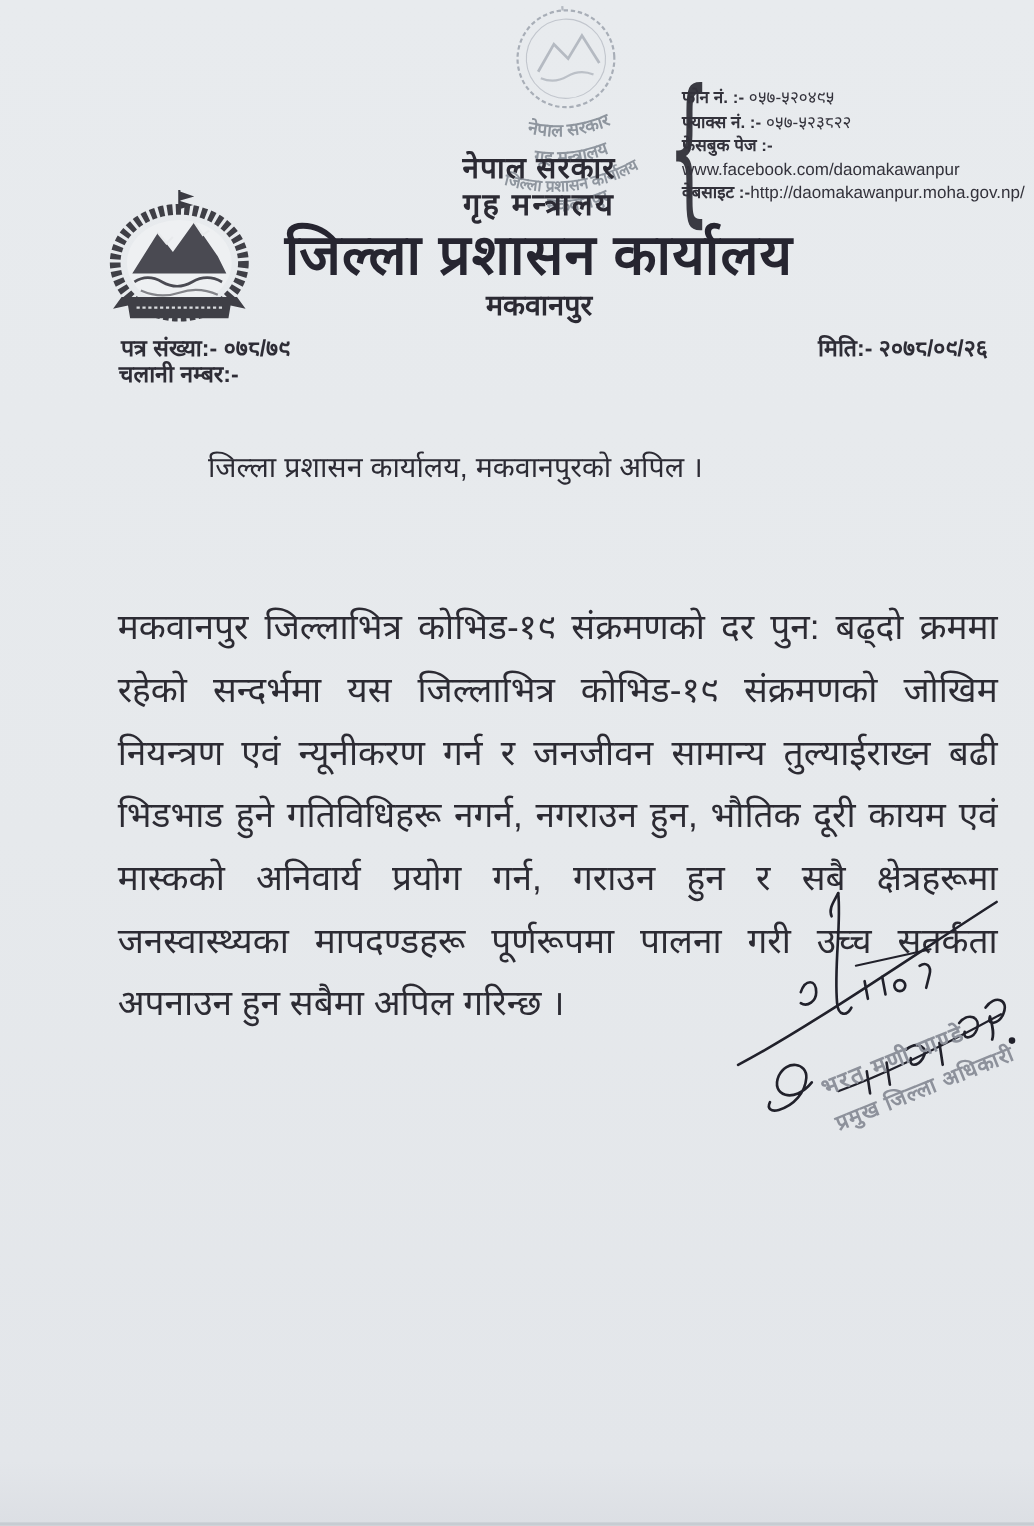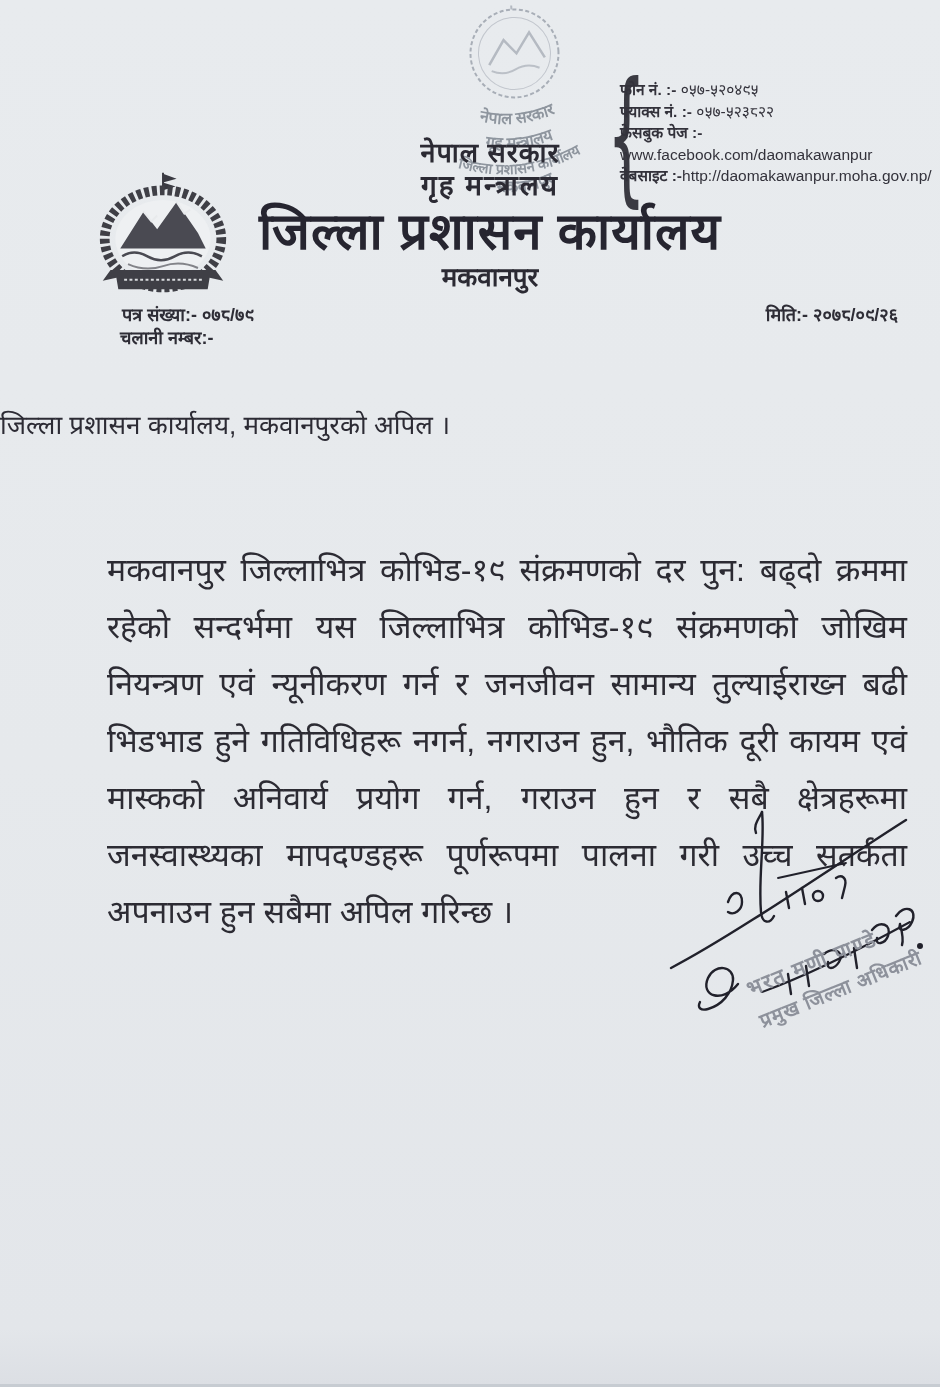--- a/index.html
+++ b/index.html
@@ -20,26 +20,26 @@
   .contact .val.dev{font-weight:normal;}
   
   .center-line{position:absolute;left:20px;width:940px;text-align:center;}
   .gov-line{top:133px;font-size:27px;font-weight:bold;letter-spacing:1px;}
   .ministry-line{top:165px;font-size:28px;font-weight:bold;letter-spacing:2px;}
   .office-title{top:194px;font-size:51px;font-weight:bold;letter-spacing:1px;color:#262530;}
   .district-line{top:258px;font-size:26px;font-weight:bold;}
   
   .emblem{position:absolute;left:95px;top:170px;width:136px;height:128px;}
   
-  .meta{font-size:18px;font-weight:bold;color:#2e2d36;margin-left:12px;}
+  .meta{font-size:21px;font-weight:bold;color:#2e2d36;}
   .meta-letter{position:absolute;left:110px;top:302px;}
   .meta-chalani{position:absolute;left:108px;top:325px;}
   .meta-date{position:absolute;right:42px;top:302px;}
   
-  .subject{position:absolute;left:0;top:406px;width:828px;text-align:left;font-size:26px;color:#2c2b34;}
+  .subject{position:absolute;left:0;top:406px;width:828px;text-align:center;font-size:26px;color:#2c2b34;}
   
   .body-text{position:absolute;left:107px;top:510px;width:800px;font-size:32px;line-height:57px;
              text-align:justify;color:#2c2b33;}
   
   .sig-svg{position:absolute;left:666px;top:806px;width:264px;height:240px;}
   .sig-stamp{position:absolute;left:742px;top:976px;transform:rotate(-22deg);transform-origin:left top;
              color:#8d919b;font-weight:bold;white-space:nowrap;}
   .sig-stamp .name{font-size:21px;letter-spacing:2px;}
   .sig-stamp .designation{font-size:19.5px;margin-top:7px;letter-spacing:1px;}
 </style>

